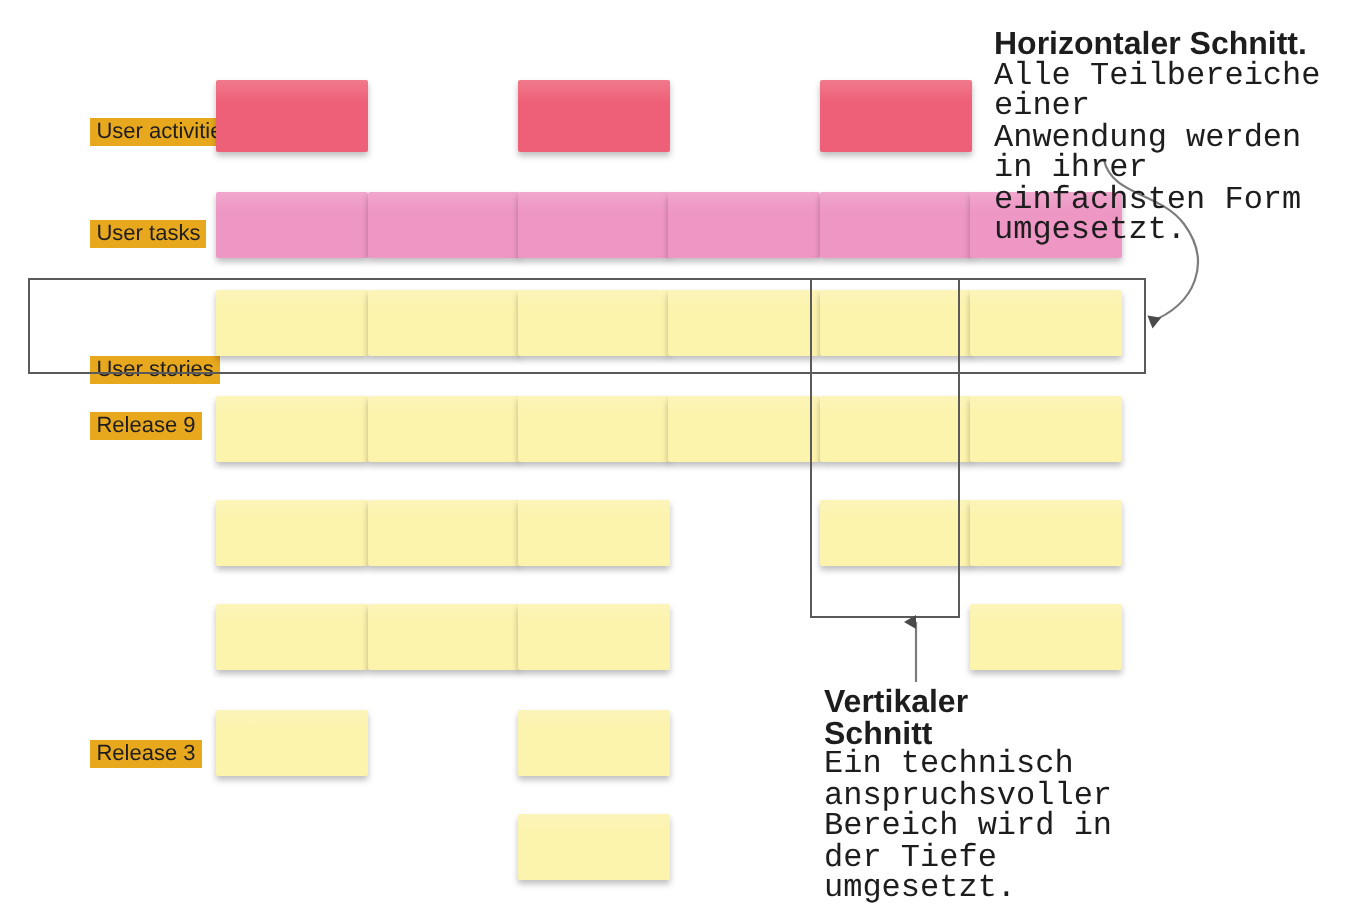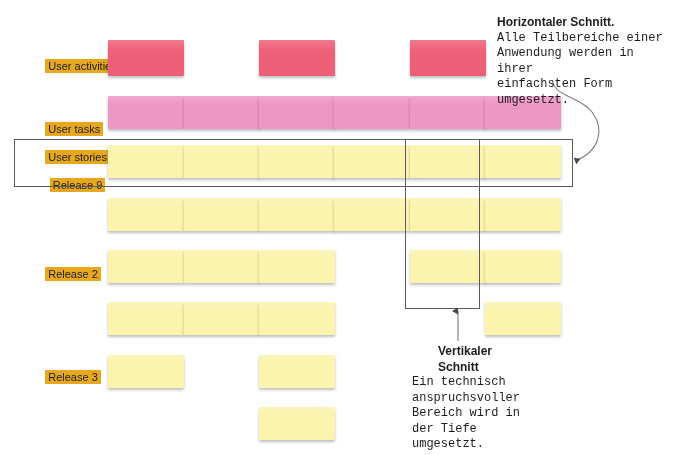--- a/index.html
+++ b/index.html
@@ -58,21 +58,21 @@
   .cut-box {
     position: absolute;
     border: 1.4px solid #5a5a5a;
     background: transparent;
   }
 
   
   .annotation {
     position: absolute;
     color: #1d1d1d;
-    font-size: 12px;
+    font-size: 16px;
     line-height: 15.5px;
   }
   .annotation .title {
     font-weight: bold;
     display: block;
   }
   .annotation .body {
     display: block;
     white-space: pre-line;
     font-family: Liberation Mono, monospace;
@@ -89,32 +89,29 @@
 </style>
 </head>
 <body>
 
 <div id="board">
 
   <div class="row-label" style="left:33px; top:45px;">
     <span>User activities</span>
   </div>
 
-  <div class="row-label" style="left:33px; top:108px;">
+  <div class="row-label" style="left:33px; top:96px;">
     <span>User tasks</span>
   </div>
 
-  <div class="row-label" style="left:33px; top:136px;text-align:center;">
+  <div class="row-label" style="left:33px; top:164px;">
     <span>User stories</span><br>
     <span>Release 9</span>
   </div>
 
-  <div class="row-label" style="left:33px; top:253px;">
-    <span>Release 2</span>
-  </div>
 
   <div class="row-label" style="left:33px; top:356px;">
     <span>Release 3</span>
   </div>
 
   <div class="card activity" style="left:108px; top:40px; width:76px; height:36px;"></div>
   <div class="card activity" style="left:259px; top:40px; width:76px; height:36px;"></div>
   <div class="card activity" style="left:410px; top:40px; width:76px; height:36px;"></div>
 
   <div class="card task" style="left:108px; top:96px; width:76px; height:33px;"></div>
@@ -174,21 +171,21 @@
 
   <div class="annotation" style="left:497px; top:15px; width:170px;">
     <span class="title">Horizontaler Schnitt.</span>
     <span class="body">Alle Teilbereiche einer
 Anwendung werden in ihrer
 einfachsten Form
 umgesetzt.</span>
   </div>
 
   <div class="annotation" style="left:412px; top:344px; width:150px;">
-    <span class="title" style="white-space:pre-line;margin-left:26px;">Vertikaler
+    <span class="title" style="white-space:pre-line;">Vertikaler
 Schnitt</span>
     <span class="body">Ein technisch
 anspruchsvoller
 Bereich wird in
 der Tiefe
 umgesetzt.</span>
   </div>
 
 </div>
 

